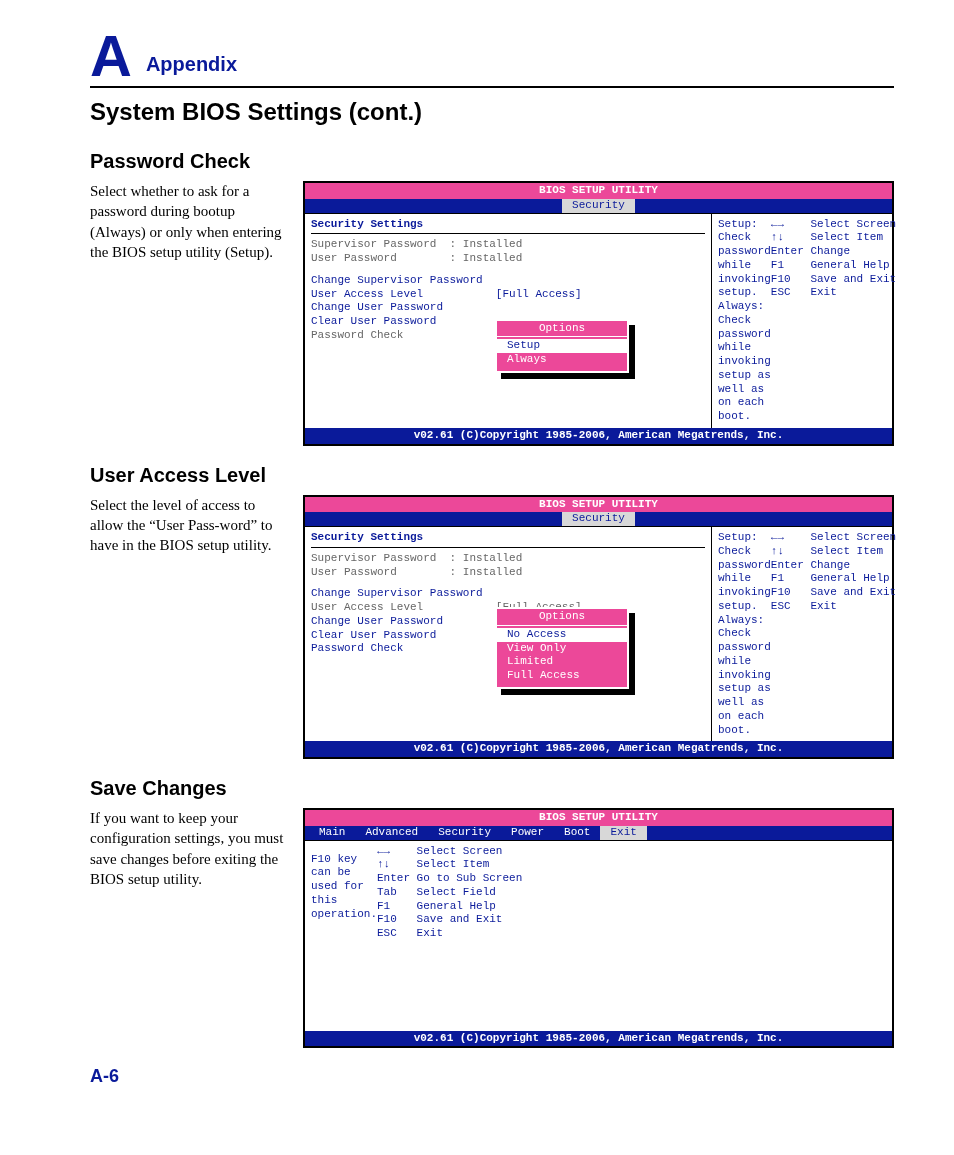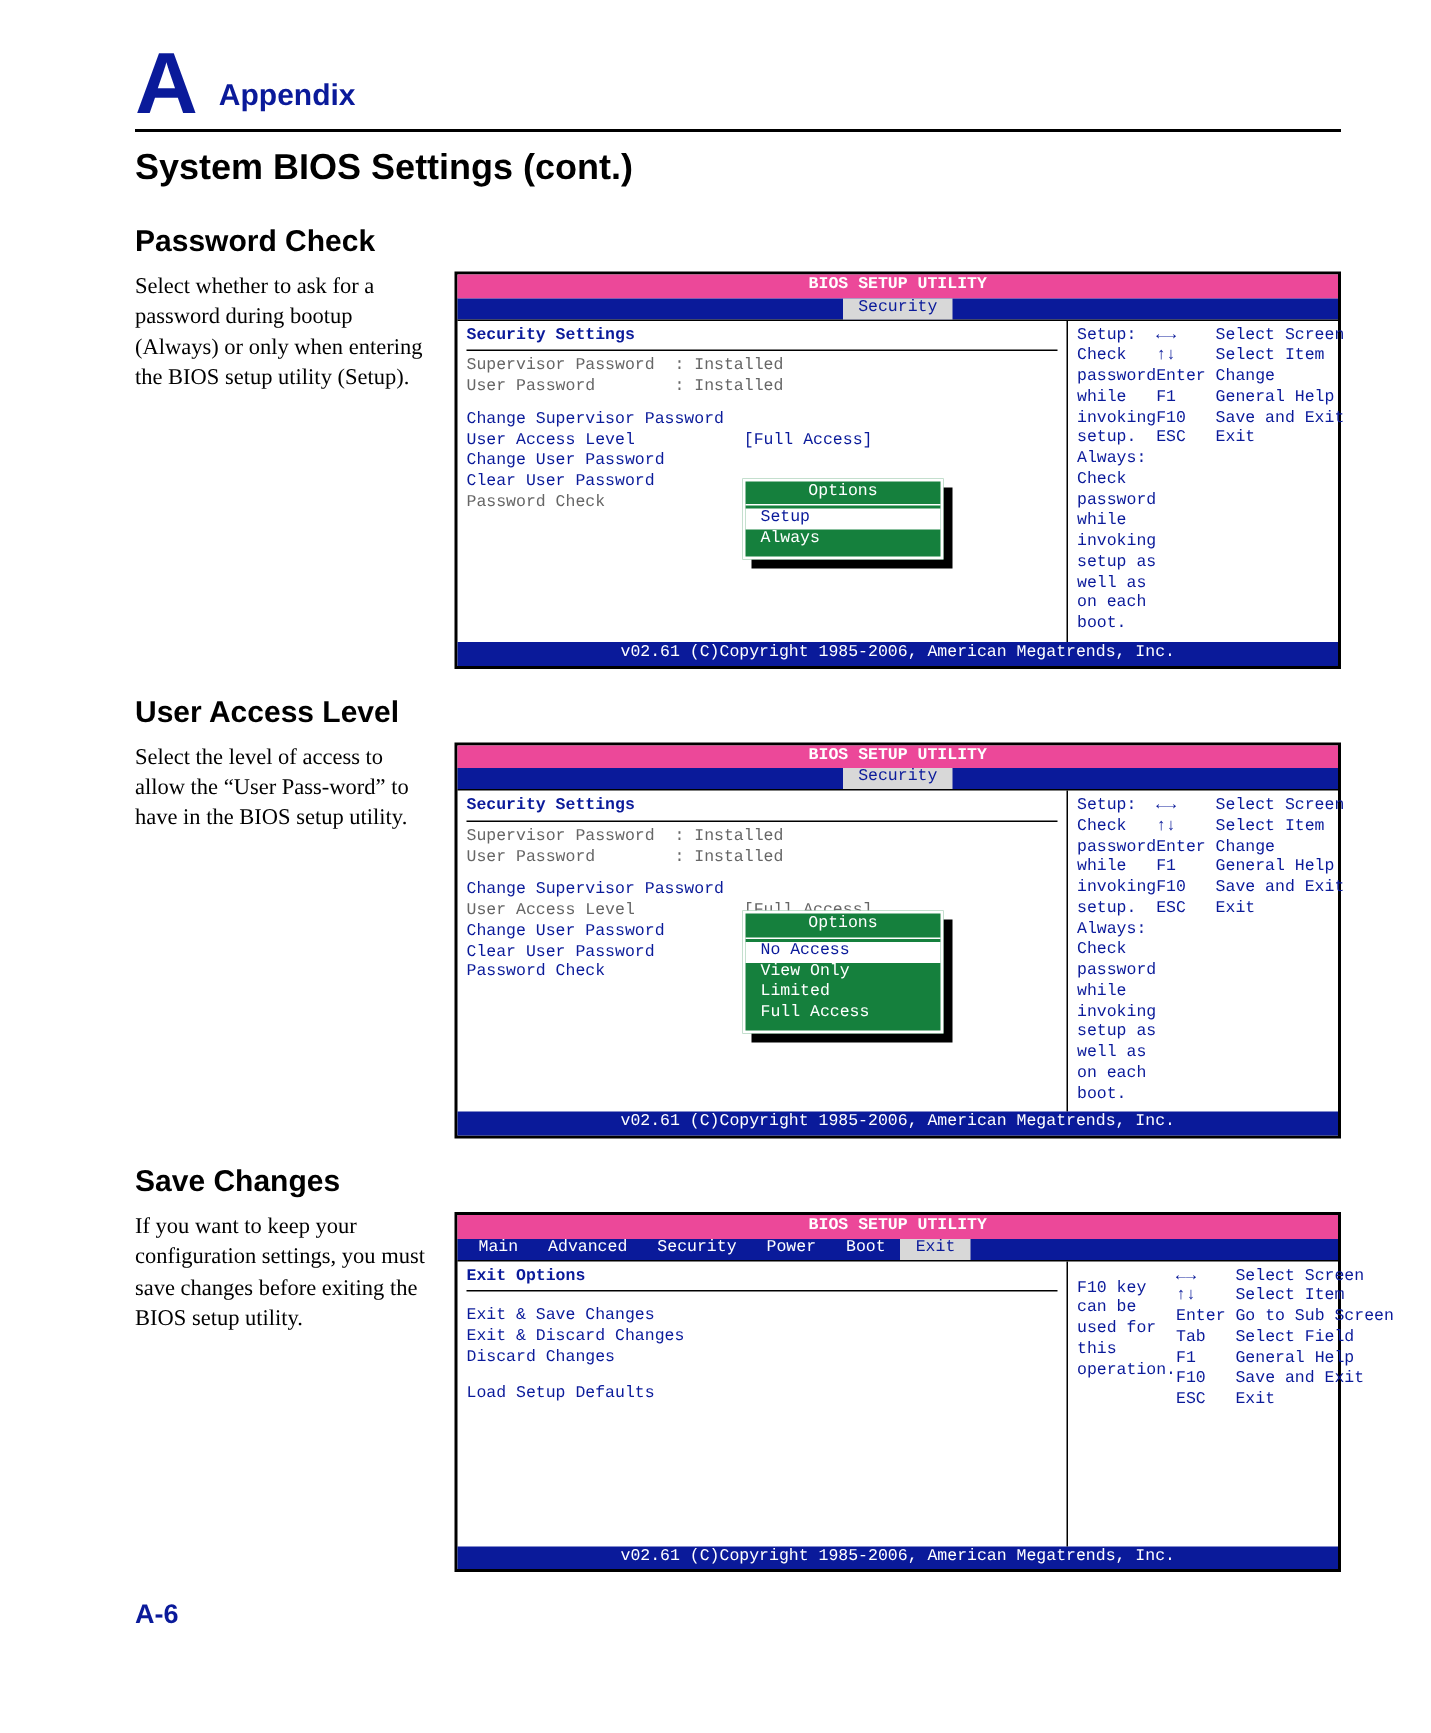--- a/index.html
+++ b/index.html
@@ -117,21 +117,21 @@
     font-weight: 700;
     border-bottom: 1px solid #000;
     padding-bottom: 2px;
     margin-bottom: 4px;
   }
   .gray { color: #666; }
   .blue { color: #0a1a9a; }
   .row { white-space: pre; }
   .popup {
     position: absolute;
-    background: #15803d;
+    background: #ec4899;
     color: #fff;
     border: 2px solid #fff;
     box-shadow: 6px 6px 0 #000;
     padding: 1px 0 4px 0;
     z-index: 2;
   }
   .popup-title {
     text-align: center;
     padding: 0 8px 1px 8px;
     border-bottom: 1px solid #fff;
@@ -141,21 +141,21 @@
     padding: 0 10px;
     white-space: pre;
   }
   .popup-item.sel { background: #fff; color: #0a1a9a; }
   .keys .krow { color: #0a1a9a; white-space: pre; }
   .help-top { color: #0a1a9a; }
   .bios-footer {
     background: #0a1a9a;
     color: #fff;
     text-align: center;
-    font-weight: 400;
+    font-weight: 700;
     padding: 1px 0;
   }
   .page-num {
     color: #0a1a9a;
     font-family: Arial, Helvetica, sans-serif;
     font-weight: 700;
     font-size: 18px;
     margin-top: 10px;
   }
 </style>
@@ -270,29 +270,20 @@
       <div class="bios-title">BIOS SETUP UTILITY</div>
       <div class="bios-tabs">
         <span class="tab">Main</span>
         <span class="tab">Advanced</span>
         <span class="tab">Security</span>
         <span class="tab">Power</span>
         <span class="tab">Boot</span>
         <span class="tab sel">Exit</span>
       </div>
       <div class="bios-body">
-        <div class="pane-left">
-          <div class="pane-head">Exit Options</div>
-          <div style="height:6px"></div>
-          <div class="row blue">Exit &amp; Save Changes</div>
-          <div class="row blue">Exit &amp; Discard Changes</div>
-          <div class="row blue">Discard Changes</div>
-          <div style="height:10px"></div>
-          <div class="row blue">Load Setup Defaults</div>
-        </div>
         <div class="pane-right">
           <div>
             <div style="height:8px"></div>
             <div class="help-top">F10 key can be used for this operation.</div>
           </div>
           <div class="keys">
             <div class="krow">←→    Select Screen</div>
             <div class="krow">↑↓    Select Item</div>
             <div class="krow">Enter Go to Sub Screen</div>
             <div class="krow">Tab   Select Field</div>

